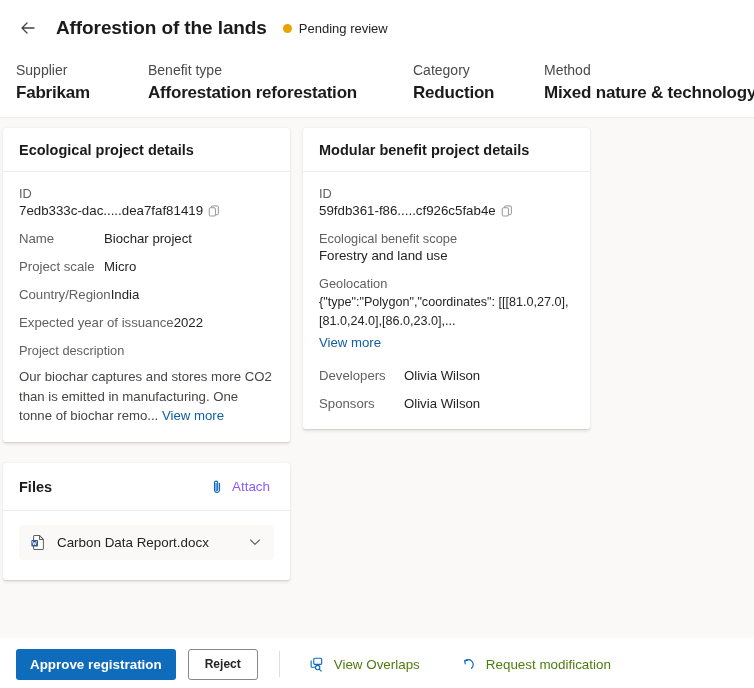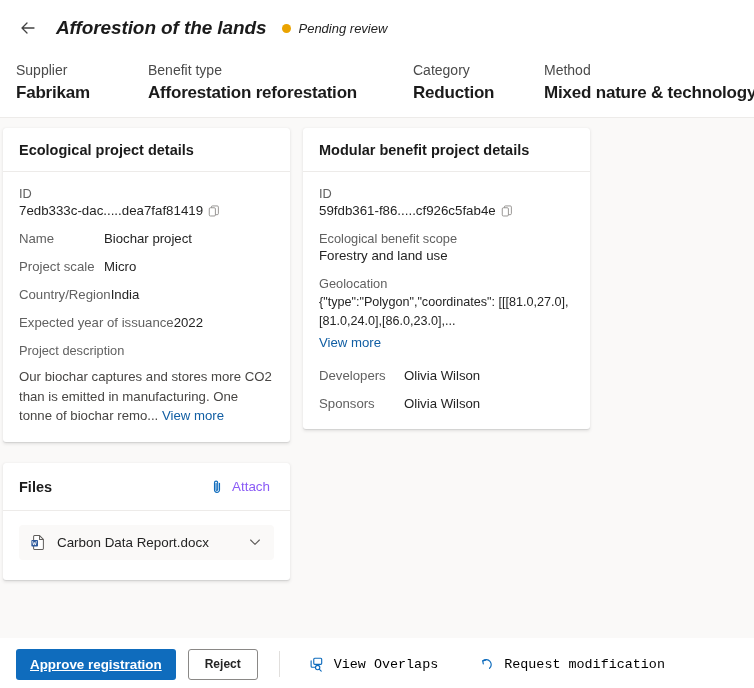--- a/index.html
+++ b/index.html
@@ -19,21 +19,20 @@
   
   .header {
     padding: 10px 0 0 0;
     background: #ffffff;
   }
   .title-row {
     display: flex;
     align-items: center;
     padding: 0 16px;
     height: 36px;
-    font-style: italic;
   }
   .back-btn {
     width: 28px;
     height: 28px;
     display: flex;
     align-items: center;
     justify-content: center;
     border: none;
     background: transparent;
     cursor: pointer;
@@ -255,21 +254,20 @@
     color: #ffffff;
     border: none;
     border-radius: 3px;
     font-size: 13.4px;
     font-weight: 600;
     padding: 0 14px;
     height: 31px;
     cursor: pointer;
     font-family: inherit;
     white-space: nowrap;
-    text-decoration: underline;
   }
   .btn-secondary {
     background: #ffffff;
     color: #242424;
     border: 1px solid #8a8886;
     border-radius: 3px;
     font-size: 12px;
     font-weight: 600;
     padding: 0 16px;
     height: 31px;
@@ -284,23 +282,23 @@
     background: #e1dfdd;
     margin: 0 22px 0 21px;
   }
   .cmd-btn {
     display: flex;
     align-items: center;
     gap: 9px;
     background: transparent;
     border: none;
     cursor: pointer;
-    font-family: Liberation Mono, monospace;
+    font-family: Liberation Sans, sans-serif;
     font-size: 13.4px;
-    color: #000000;
+    color: #4d7c0f;
     padding: 4px 6px;
     white-space: nowrap;
   }
   .cmd-btn + .cmd-btn { margin-left: 28px; }
   .icon { line-height: 0; flex: 0 0 auto; }
 </style>
 </head>
 <body>
 
 <div class="header">

